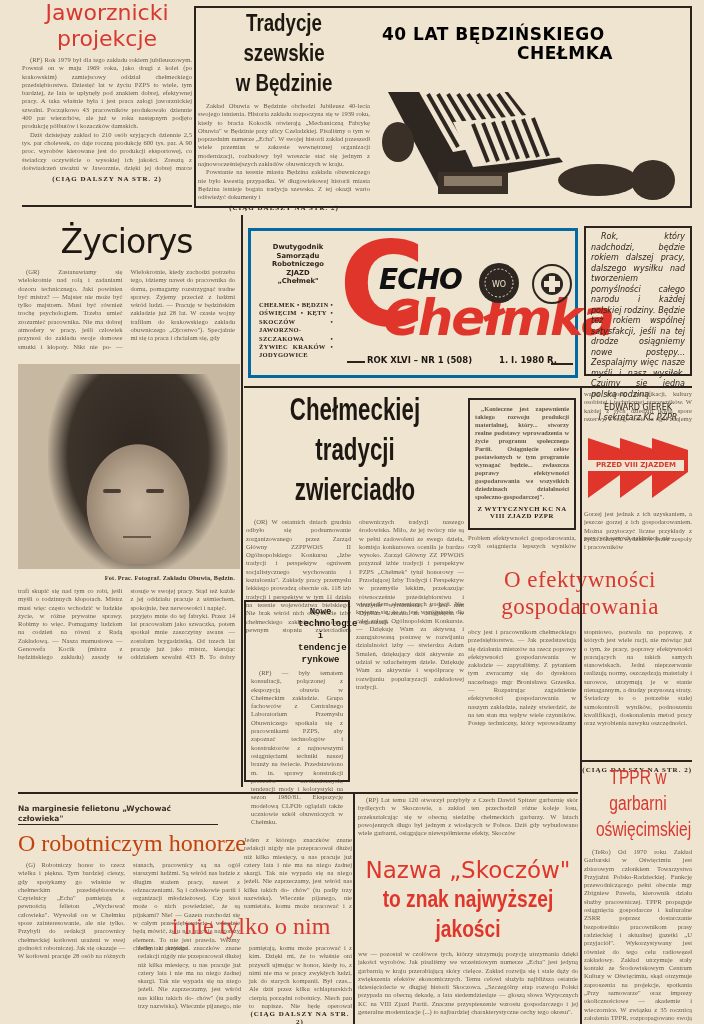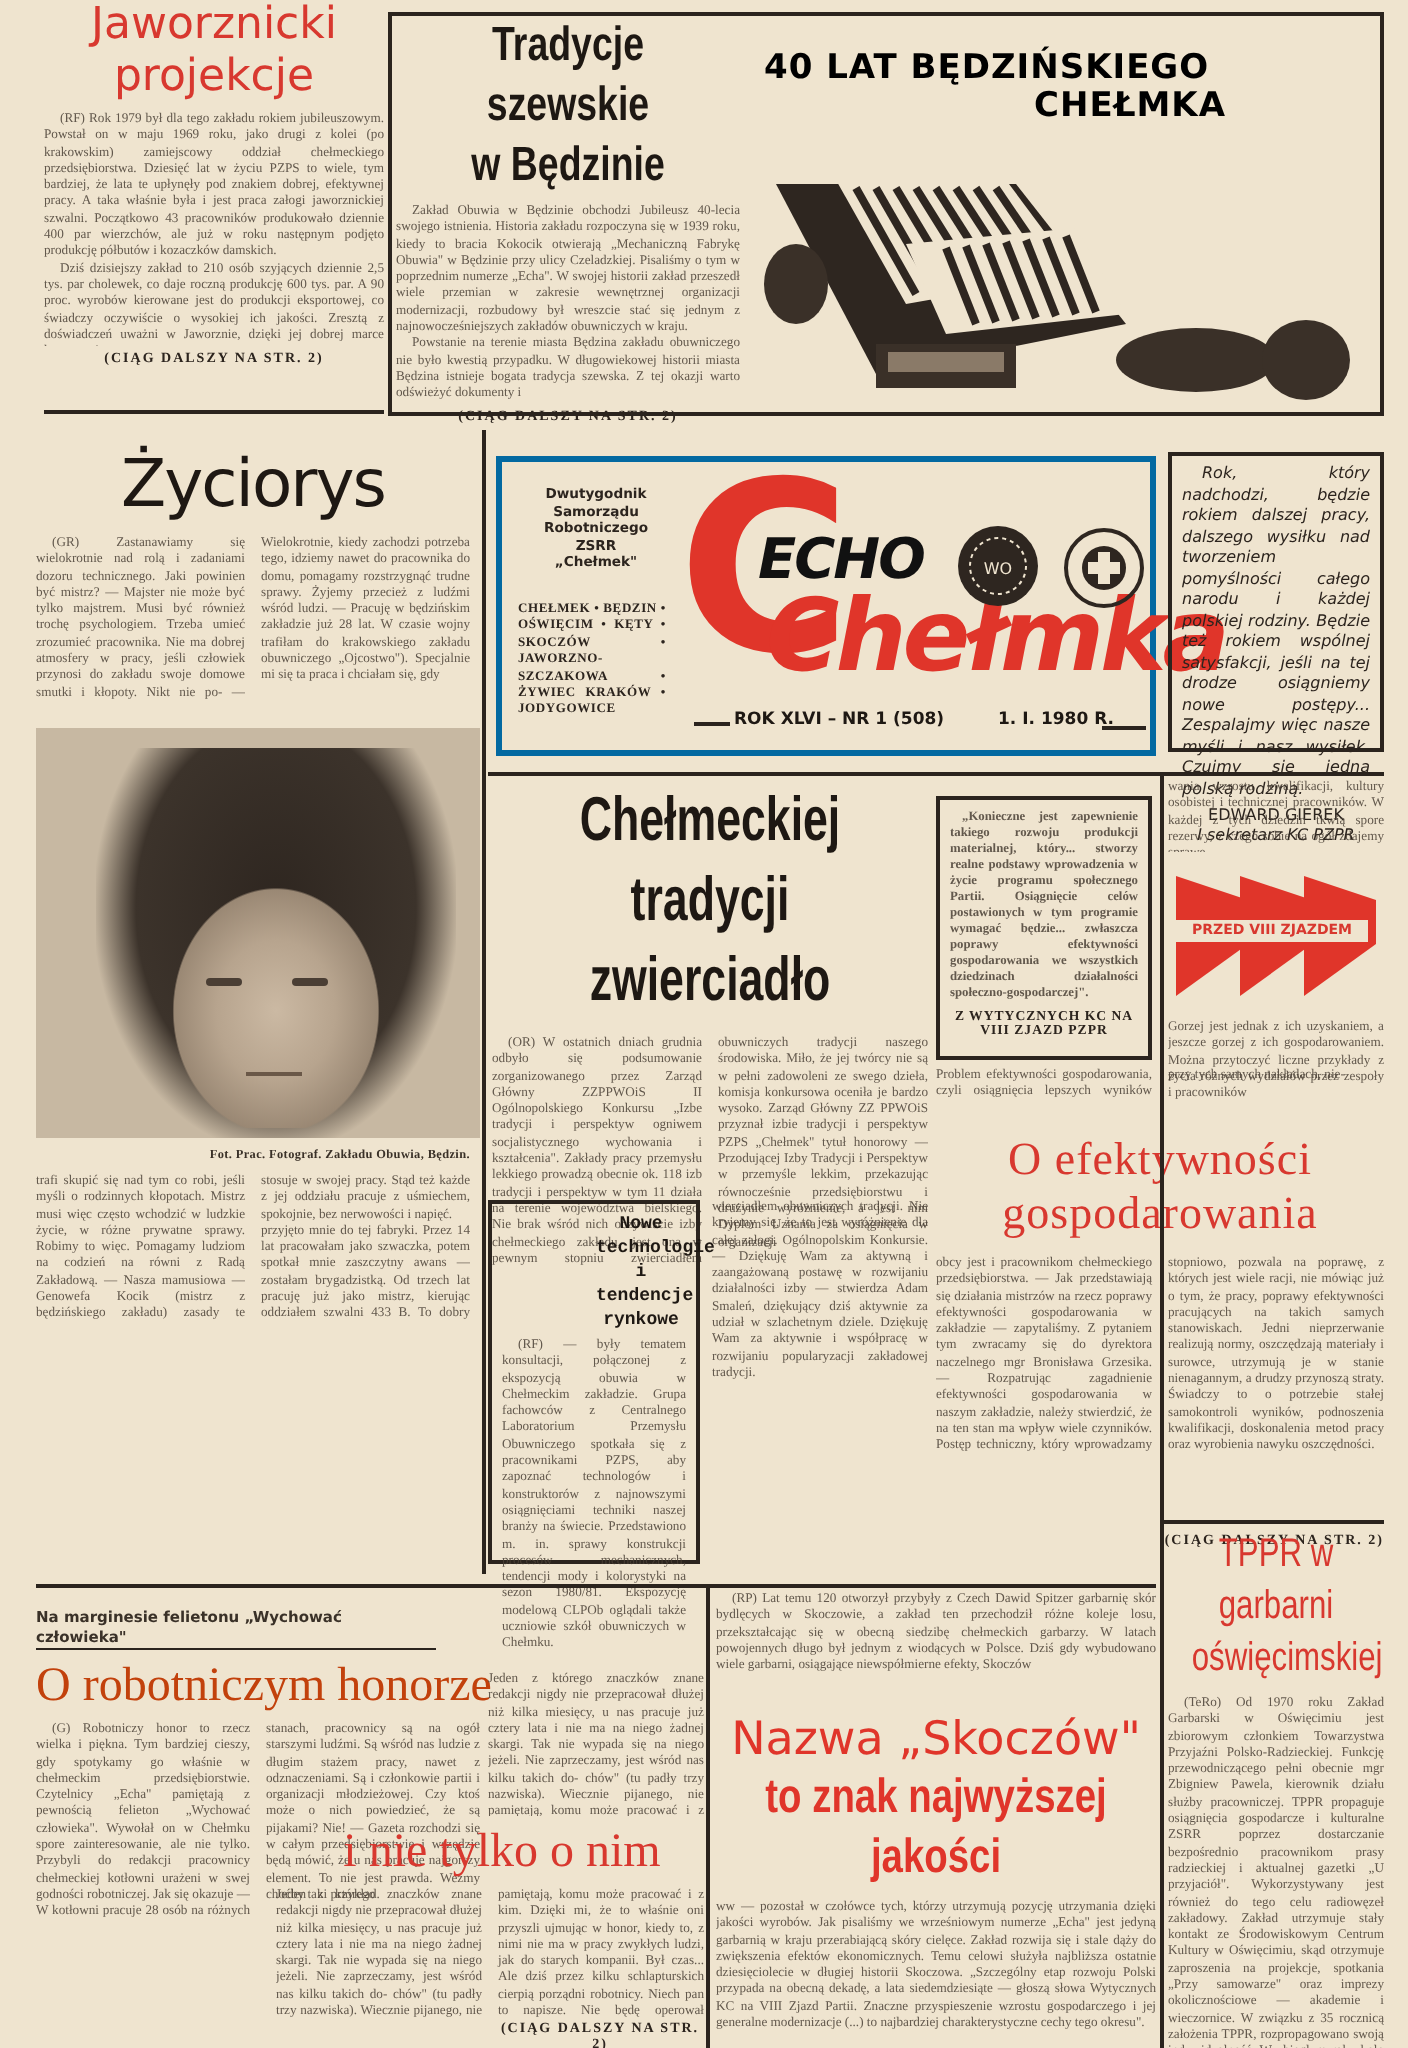--- a/index.html
+++ b/index.html
@@ -142,21 +142,21 @@
     <p class="body-text">przyjęto mnie do tej fabryki. Przez 14 lat pracowałam jako szwaczka, potem spotkał mnie zaszczytny awans — zostałam brygadzistką. Od trzech lat pracuję już jako mistrz, kierując oddziałem szwalni 433 B. To dobry oddział! Kobiety są sumienne, zdyscyplinowane, rzetelne. — W wydziałach produkcyjnych jest porządek. Tak! A czy to takie dziwne? Doprawdy, kiedy jak nie kobieta</p>
   </div>
 </section>
 <div class="rule" style="left:241px;top:215px;width:2px;height:572px;"></div>
 
 <header class="abs mast" style="left:248px;top:228px;width:330px;height:150px;">
   <div class="mast-side" style="position:absolute;left:8px;top:12px;width:78px;">
     <div>Dwutygodnik</div>
     <div>Samorządu</div>
     <div>Robotniczego</div>
-    <div>ZSRR</div>
+    <div>ZJAZD</div>
     <div>„Chełmek"</div>
   </div>
   <div class="mast-towns" style="position:absolute;left:8px;top:70px;width:74px;">CHEŁMEK • BĘDZIN • OŚWIĘCIM • KĘTY • SKOCZÓW • JAWORZNO-SZCZAKOWA • ŻYWIEC KRAKÓW • JODYGOWICE</div>
   <div class="big-c" style="position:absolute;left:88px;top:-6px;">C</div>
   <div class="echo" style="position:absolute;left:128px;top:32px;">ECHO</div>
   <div class="chelmka" style="position:absolute;left:132px;top:58px;">Chełmka</div>
   <svg style="position:absolute;left:226px;top:30px;" width="44" height="44" viewBox="0 0 44 44">
     <circle cx="22" cy="22" r="20" fill="#2e2620"></circle>
     <circle cx="22" cy="22" r="14" fill="none" stroke="#efe4cf" stroke-width="1" stroke-dasharray="2 2"></circle>
     <text x="22" y="26" font-size="8" fill="#efe4cf" text-anchor="middle" font-family="DejaVu Sans, sans-serif">WO</text>

